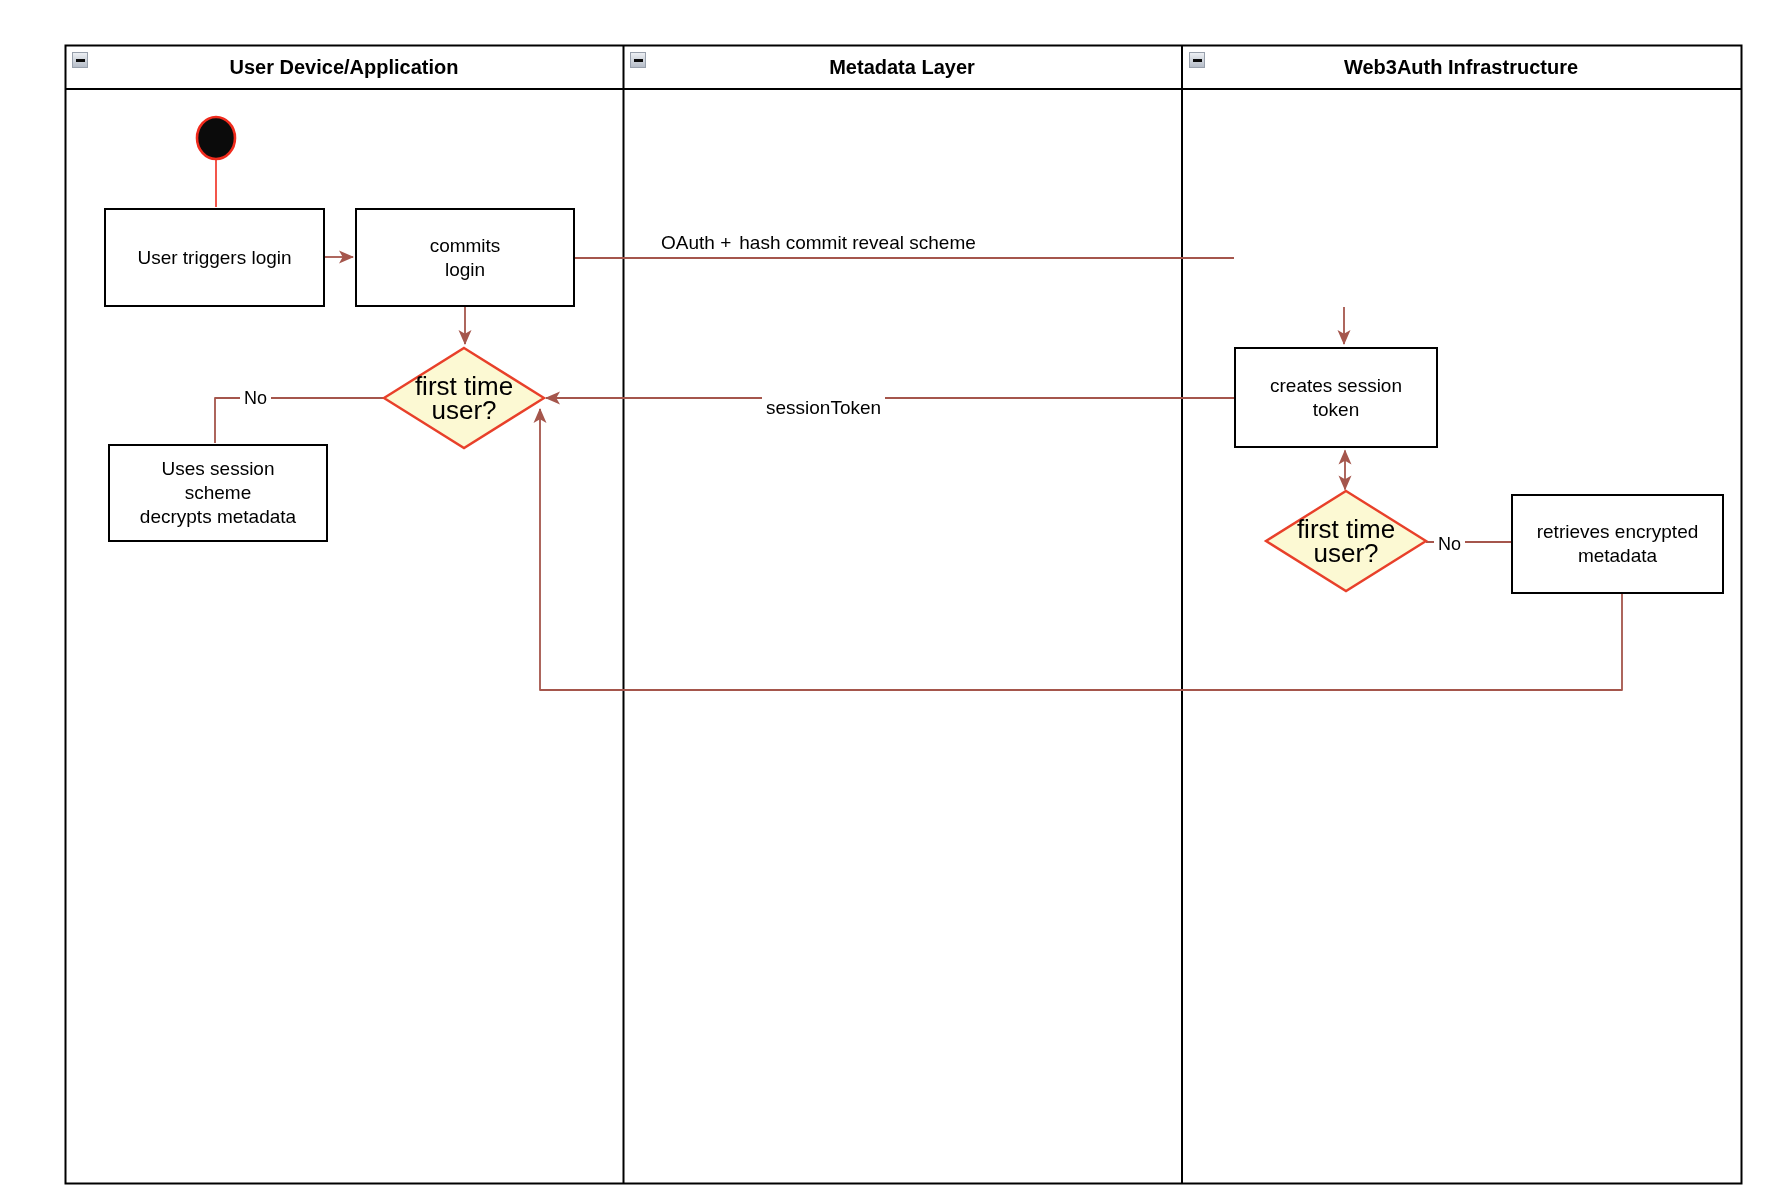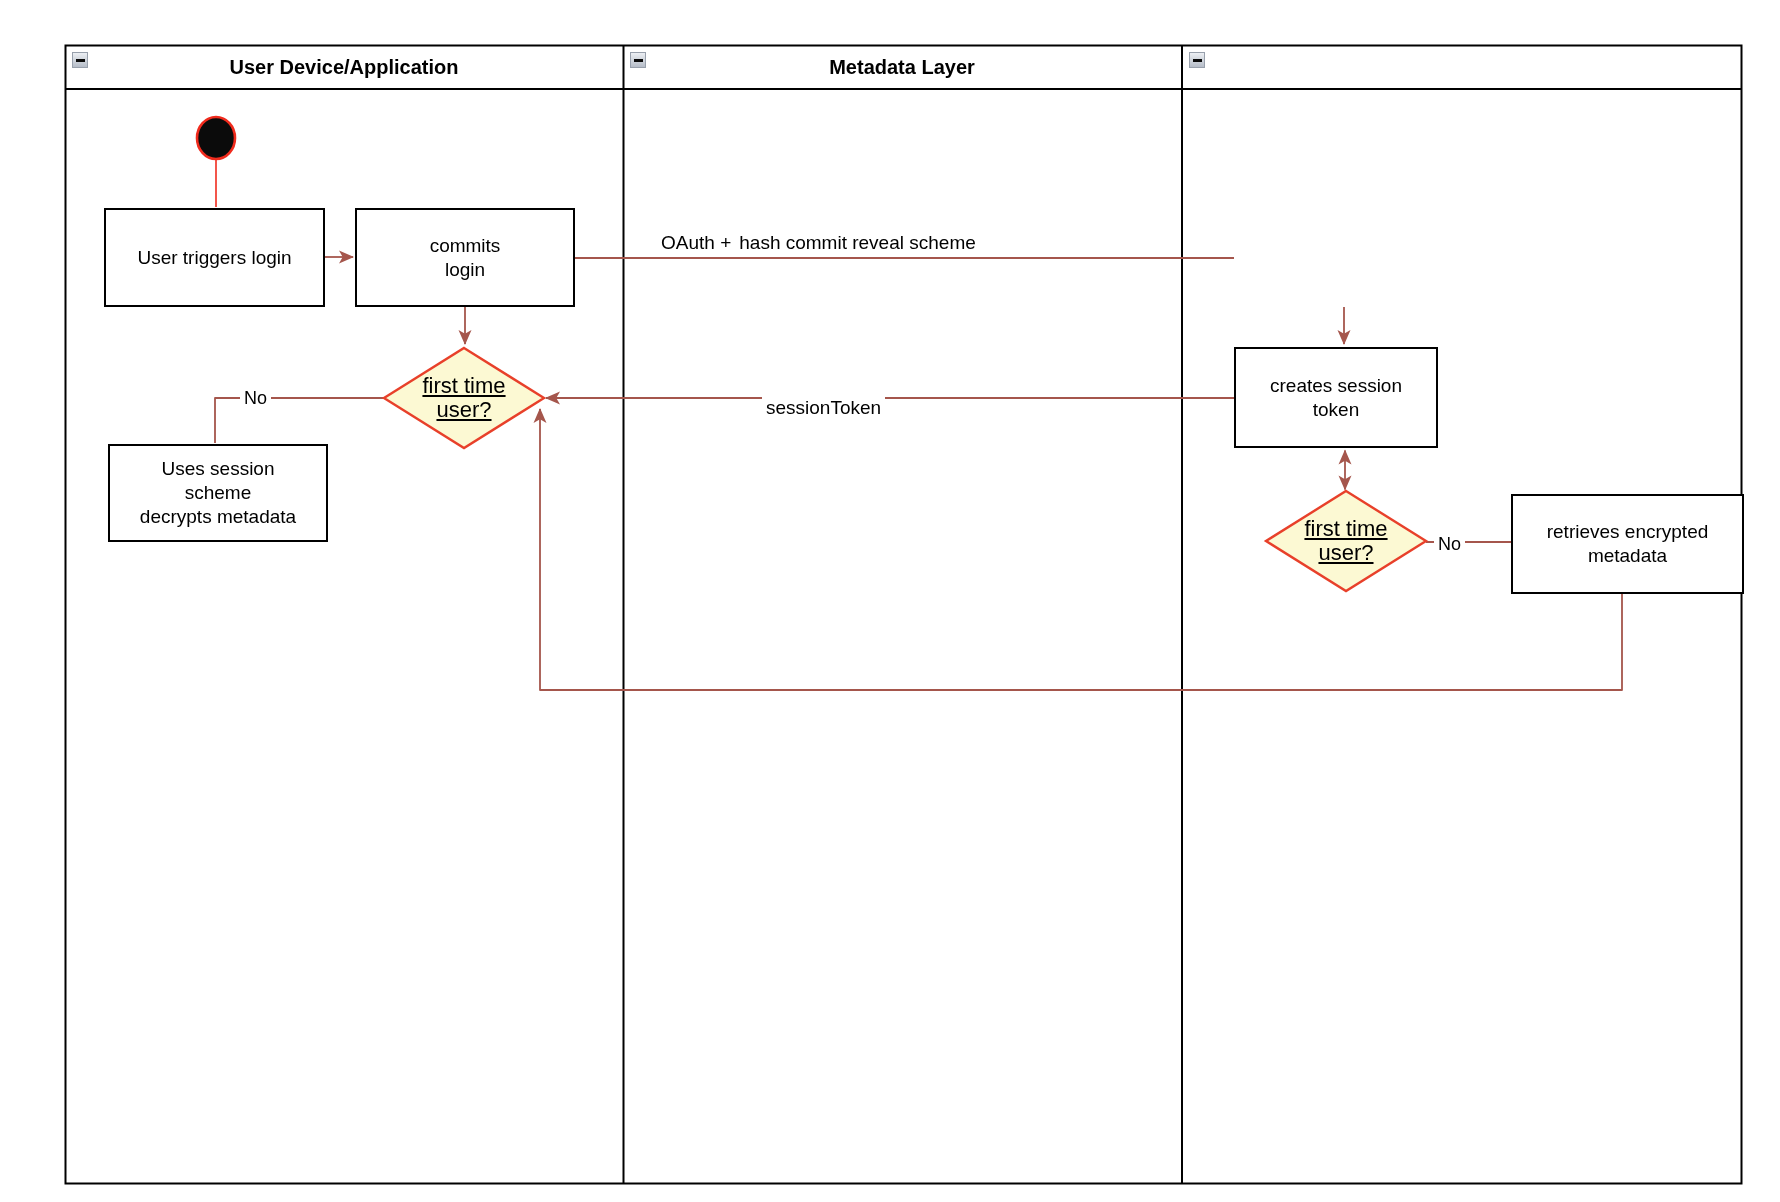--- a/index.html
+++ b/index.html
@@ -28,23 +28,22 @@
 
   .node-box{
     position:absolute;box-sizing:border-box;
     background:var(--node-fill);border:2px solid var(--node-border);
     display:flex;align-items:center;justify-content:center;
     text-align:center;font-size:19px;line-height:24px;
     white-space:pre-line;
   }
   .diamond-label{
     position:absolute;display:flex;align-items:center;justify-content:center;
-    text-align:center;font-size:22px;line-height:24px;white-space:pre-line;
+    text-align:center;font-size:26px;line-height:24px;white-space:pre-line;
     pointer-events:none;
-    text-decoration:underline;
   }
 
   .lane-header{
     position:absolute;top:47px;height:40px;width:556px;
     display:flex;align-items:center;justify-content:center;
     font-size:20px;font-weight:bold;
   }
   .collapse-btn{
     position:absolute;top:52px;width:16px;height:16px;box-sizing:border-box;
     background:linear-gradient(#ECEFF3,#B6BDC8);
@@ -89,40 +88,41 @@
     <path class="connector" d="M1426,542 L1511,542"></path>
     <path class="connector" d="M1622,594 L1622,690 L540,690 L540,409" marker-end="url(#arrow)"></path>
 
     <ellipse class="start-ellipse" cx="216" cy="138" rx="19" ry="21"></ellipse>
     <polygon class="decision" points="464,348 544,398 464,448 384,398"></polygon>
     <polygon class="decision" points="1346,491 1426,541 1346,591 1266,541"></polygon>
   </svg>
 
   <div class="lane-header" style="left:66px;">User Device/Application</div>
   <div class="lane-header" style="left:624px;">Metadata Layer</div>
+  <div class="lane-header" style="left:1183px;">Web3Auth Infrastructure</div>
 
   <div class="collapse-btn" style="left:72px;">
     <div class="minus-bar"></div>
   </div>
   <div class="collapse-btn" style="left:630px;">
     <div class="minus-bar"></div>
   </div>
   <div class="collapse-btn" style="left:1189px;">
     <div class="minus-bar"></div>
   </div>
 
   <div class="node-box" style="left:104px;top:208px;width:221px;height:99px;">User triggers login</div>
   <div class="node-box" style="left:355px;top:208px;width:220px;height:99px;">commits
 login</div>
   <div class="node-box" style="left:1234px;top:347px;width:204px;height:101px;">creates session
 token</div>
   <div class="node-box" style="left:108px;top:444px;width:220px;height:98px;">Uses session
 scheme
 decrypts metadata</div>
-  <div class="node-box" style="left:1511px;top:494px;width:233px;height:100px;">retrieves encrypted
+  <div class="node-box" style="left:1511px;top:494px;width:213px;height:100px;">retrieves encrypted
 metadata</div>
 
   <div class="diamond-label" style="left:384px;top:350px;width:160px;height:96px;">first time
 user?</div>
   <div class="diamond-label" style="left:1266px;top:493px;width:160px;height:96px;">first time
 user?</div>
 
   <div class="edge-label" style="left:657px;top:229px;width:400px;">
     <span class="lbg">OAuth +</span>
     <span class="lbg">hash commit reveal scheme</span>

